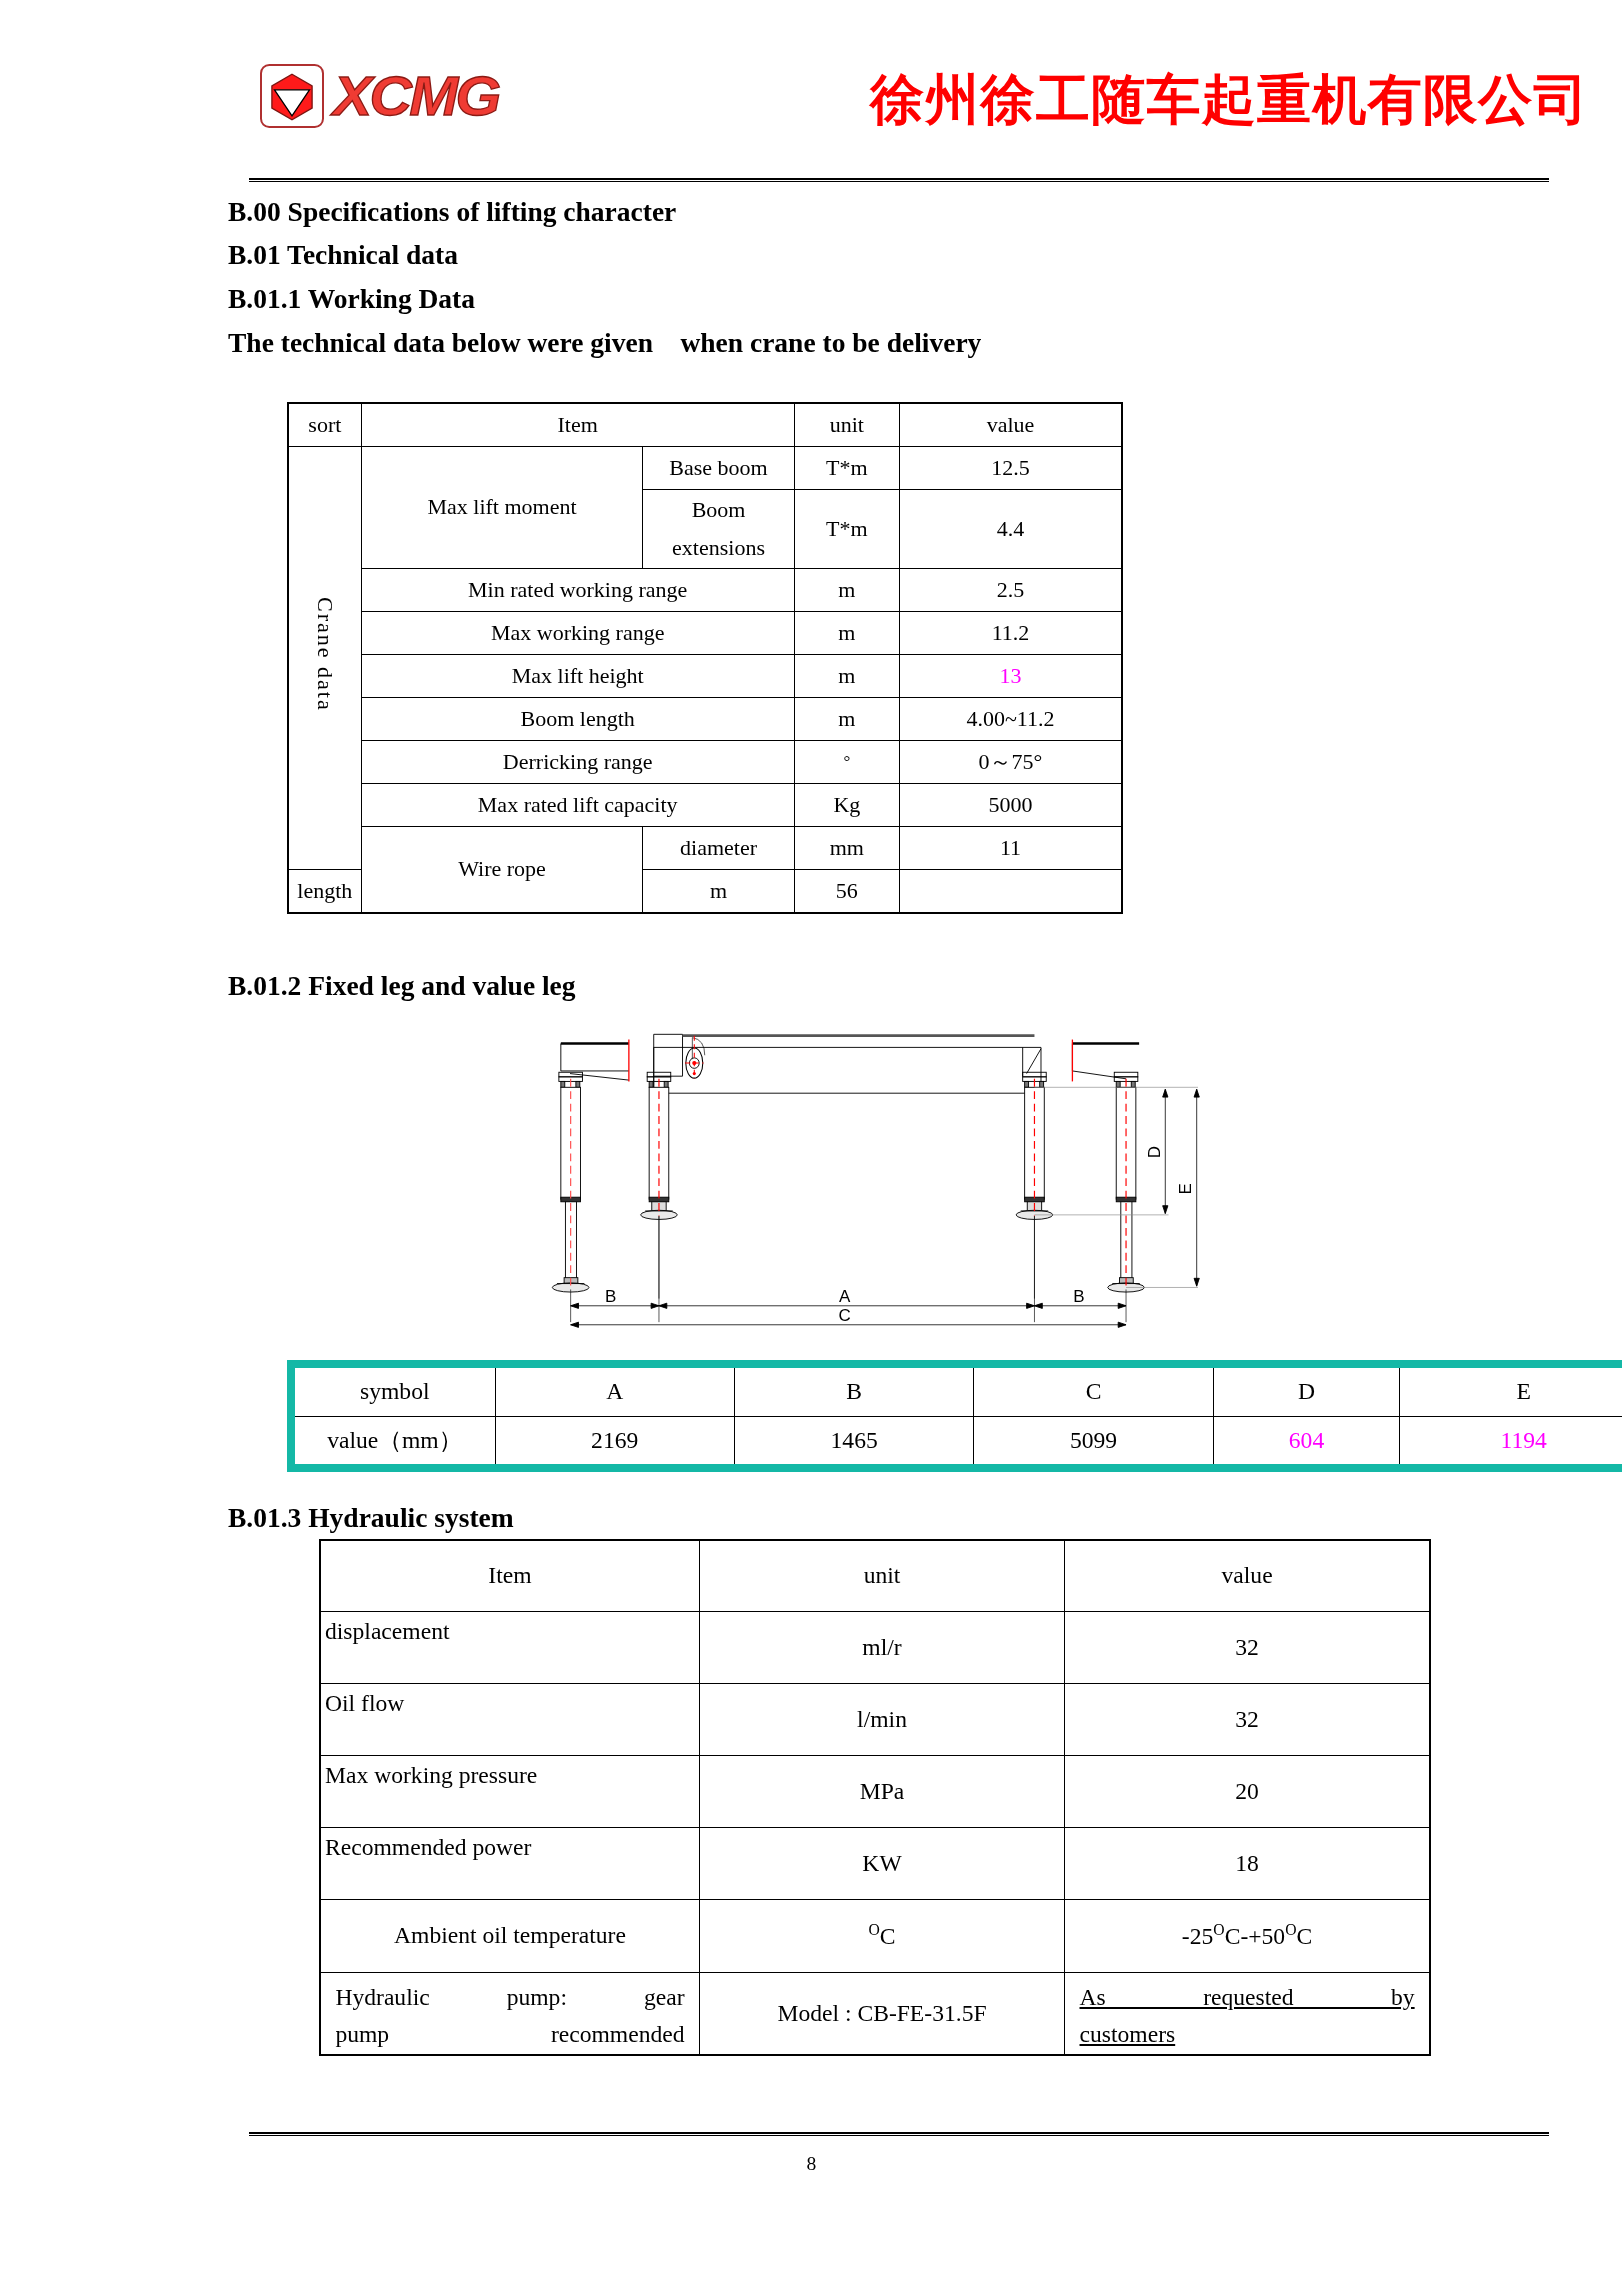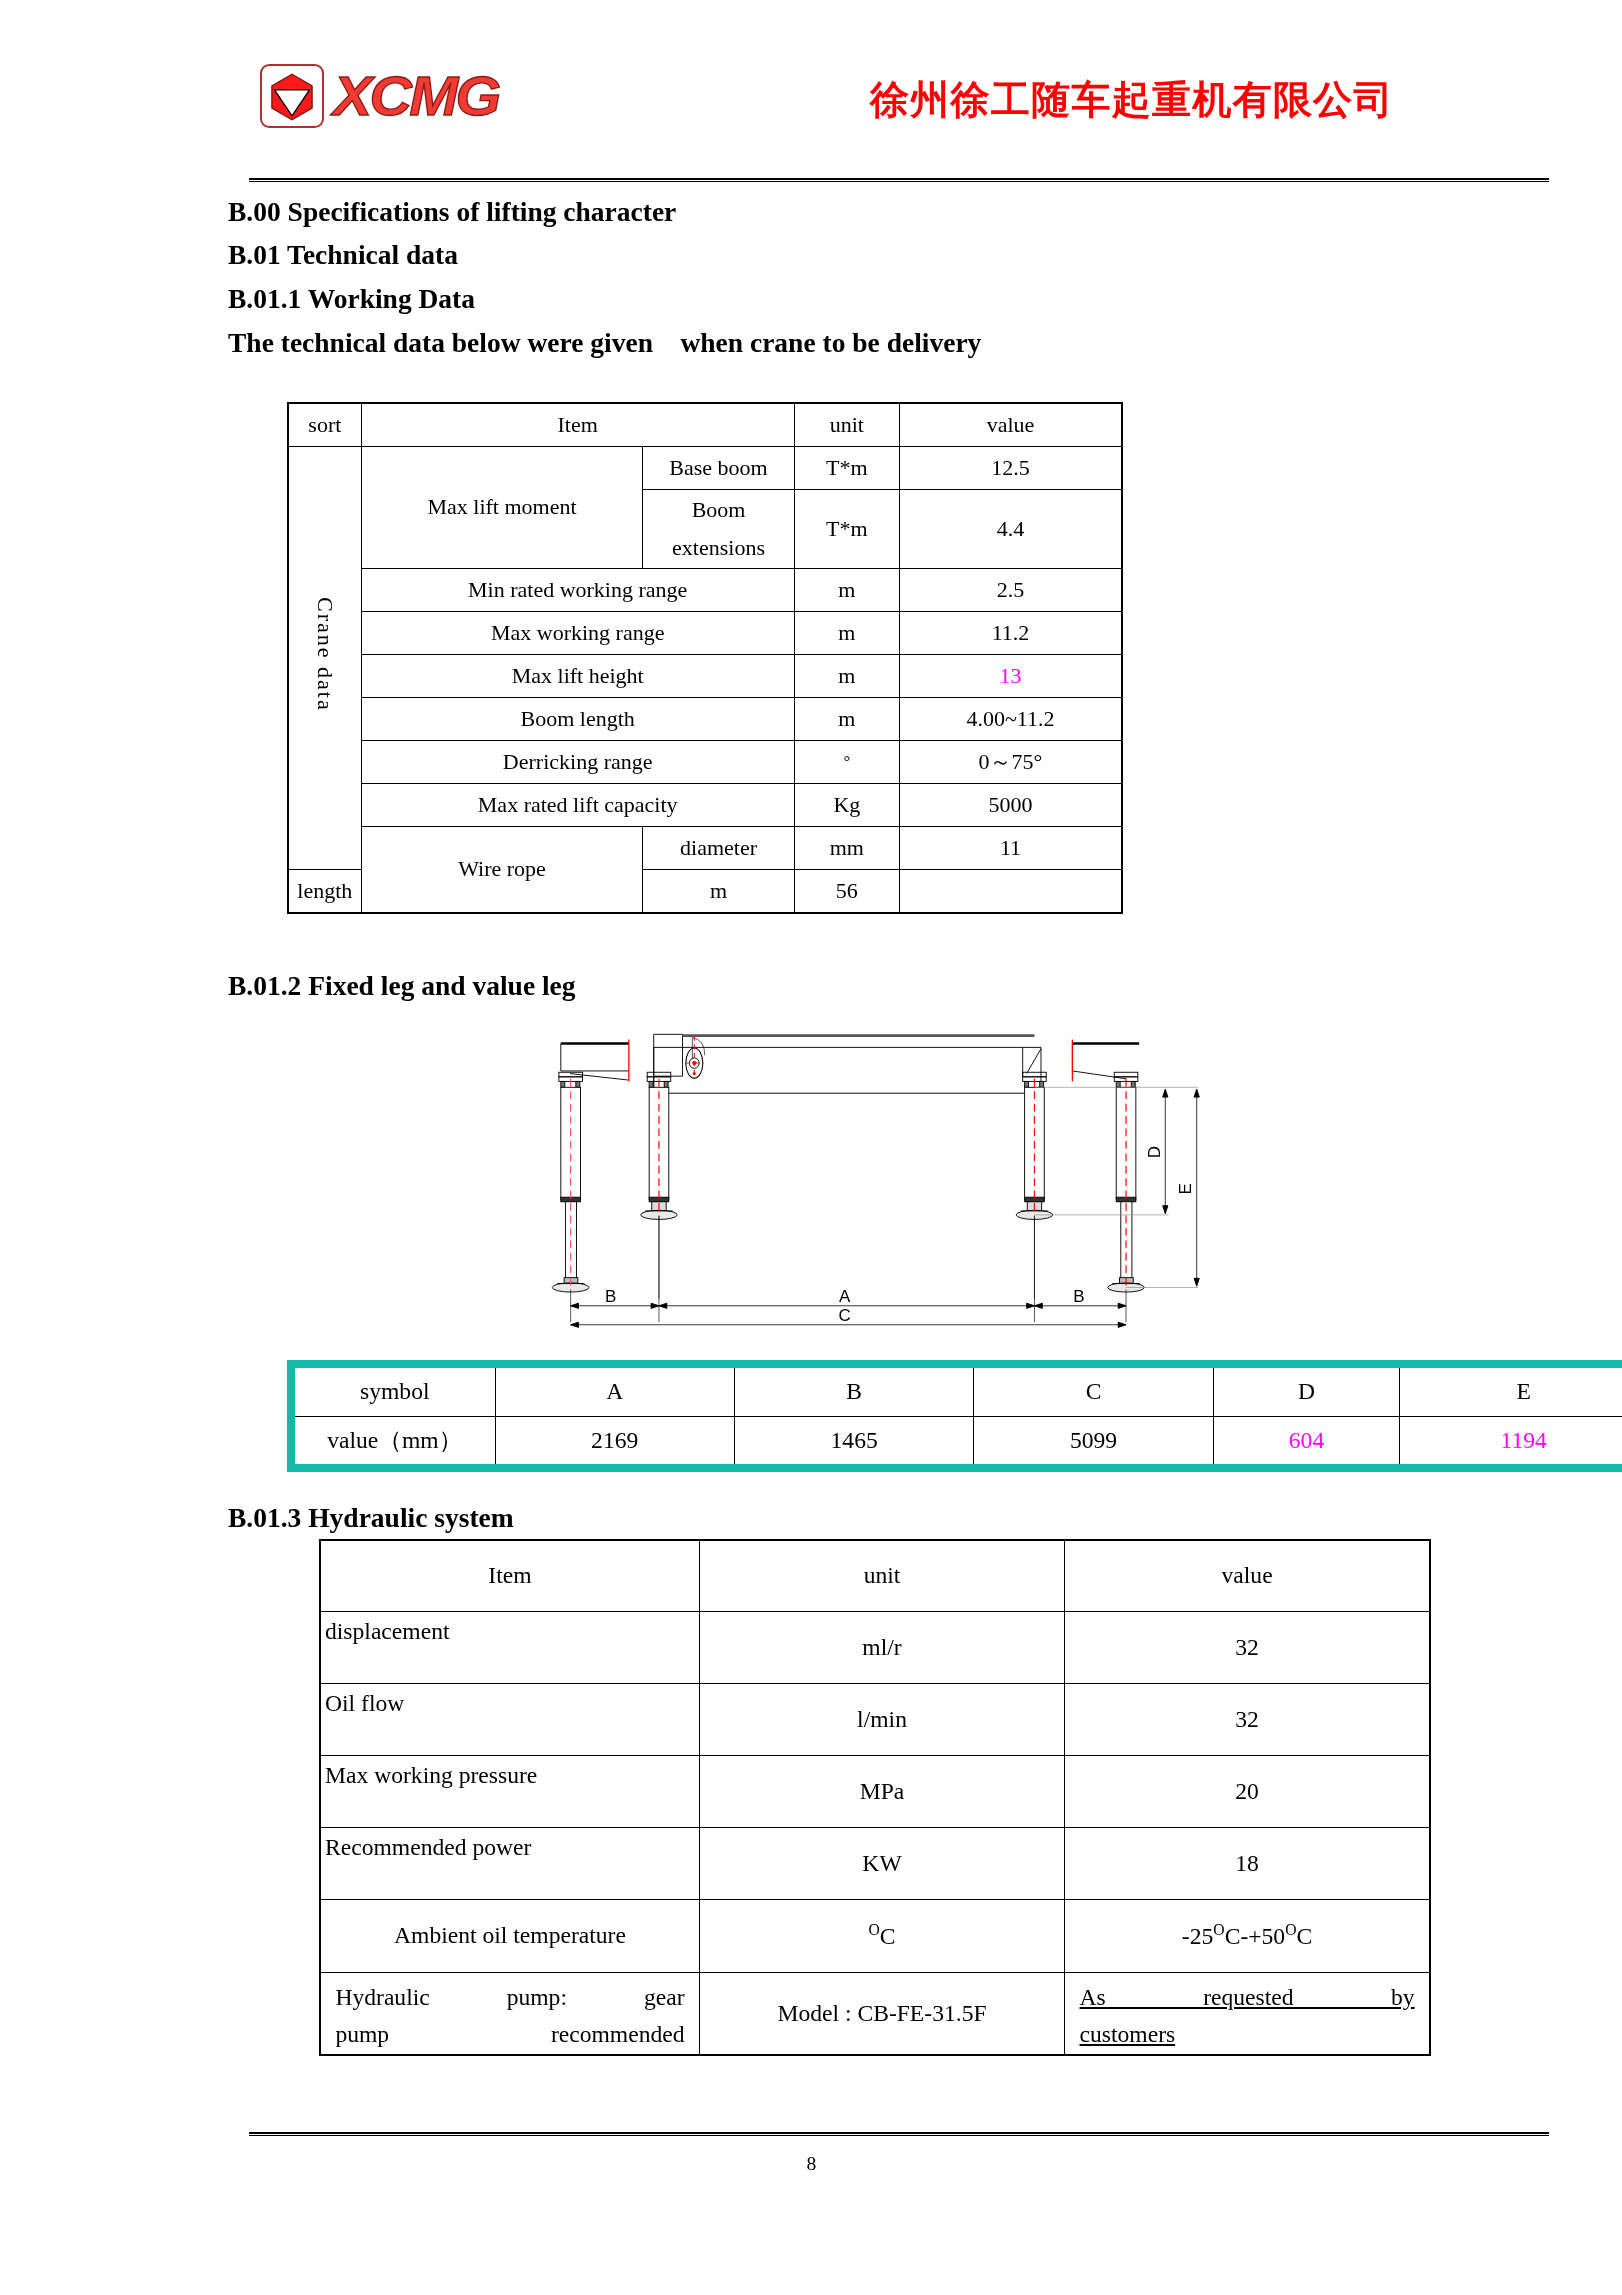--- a/index.html
+++ b/index.html
@@ -60,21 +60,21 @@
     -webkit-text-stroke: 1.3px #8b1a14;
     transform: scaleX(1.05);
     transform-origin: left center;
   }
   .company-name {
     position: absolute;
     left: 870px;
     top: 23.6px;
     font-family: "Liberation Sans", sans-serif;
     font-weight: 700;
-    font-size: 39px;
+    font-size: 54px;
     line-height: 59px;
     color: #ff0000;
     letter-spacing: 1.3px;
     white-space: nowrap;
   }
   .rule-top {
     position: absolute;
     left: 249px;
     top: 178px;
     width: 1300px;

